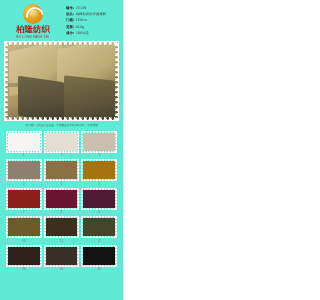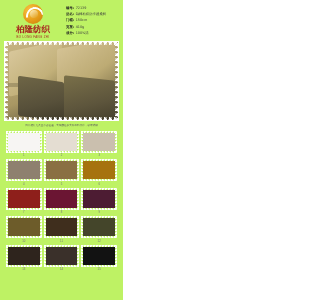--- a/index.html
+++ b/index.html
@@ -1,17 +1,17 @@
 <!DOCTYPE html>
 <html><head>
 <meta charset="utf-8">
 <style>
   html,body{margin:0;padding:0;background:#ffffff;}
   body{width:123px;height:300px;overflow:hidden;font-family:"Liberation Sans","DejaVu Sans",sans-serif;}
-  .page{position:relative;width:123px;height:300px;background:#bef264;}
+  .page{position:relative;width:123px;height:300px;background:#5eead4;}
 
   
   .header{display:flex;align-items:flex-start;padding:3px 2px 2px 2px;height:41px;box-sizing:border-box;}
   .brand{width:62px;display:flex;flex-direction:column;align-items:center;justify-content:flex-start;padding-top:1px;}
   .logo-mark{width:20px;height:20px;border-radius:50%;
       background:radial-gradient(circle at 35% 32%, #f7c548 0%, #e8a01c 48%, #c97a07 100%);
       position:relative;overflow:hidden;}
   .logo-mark .c-arc{position:absolute;left:3px;top:3px;width:14px;height:14px;border-radius:50%;
       border:2.2px solid #ffffff;border-right-color:transparent;border-bottom-color:transparent;transform:rotate(35deg);}
   .logo-mark .c-inner{position:absolute;left:7px;top:6px;width:8px;height:8px;border-radius:50%;

